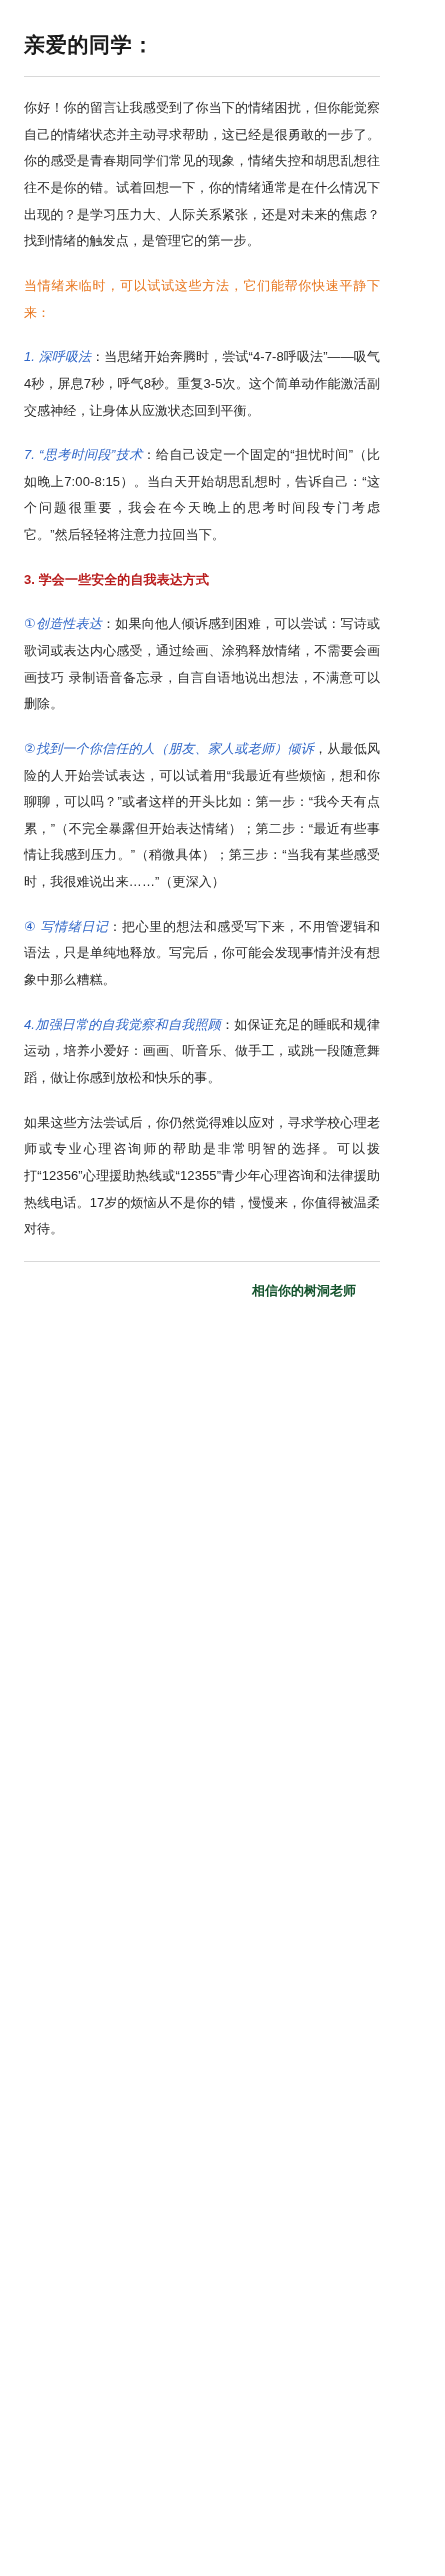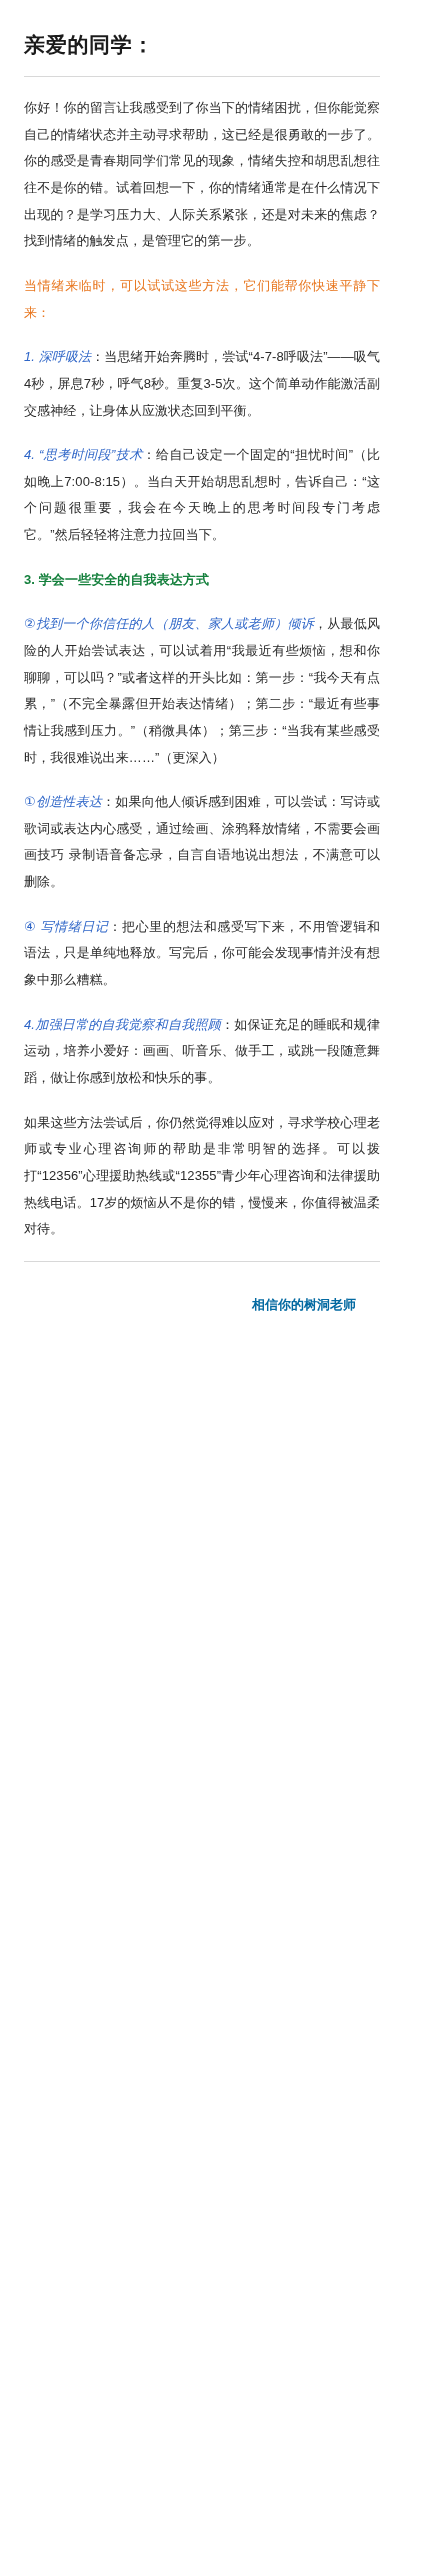--- a/index.html
+++ b/index.html
@@ -38,37 +38,37 @@
     line-height: 2.05;
     color: #2a2a2a;
     text-align: justify;
     letter-spacing: 0.1px;
   }
   .hl-orange {
     color: #e8761e;
     font-weight: normal;
   }
   .hl-blue {
-    color: #15803d;
+    color: #b91c1c;
     font-weight: bold;
   }
   .hl-purple {
     color: #8a4fd0;
     font-weight: bold;
   }
   .hl-blue-num {
     color: #2f66c8;
     font-style: italic;
   }
   .sig {
-    margin-top: 34px;
+    margin-top: 20px;
     text-align: right;
     font-size: 13px;
     font-weight: bold;
-    color: #0369a1;
+    color: #14532d;
     padding-right: 24px;
   }
   .sig-rule {
     border: 0;
     border-top: 0.7px solid #d8d8d8;
     margin: 18px 0 12.5px 0;
   }
 </style>
 </head>
 <body>
@@ -81,31 +81,31 @@
 
   <p>你好！你的留言让我感受到了你当下的情绪困扰，但你能觉察自己的情绪状态并主动寻求帮助，这已经是很勇敢的一步了。你的感受是青春期同学们常见的现象，情绪失控和胡思乱想往往不是你的错。试着回想一下，你的情绪通常是在什么情况下出现的？是学习压力大、人际关系紧张，还是对未来的焦虑？找到情绪的触发点，是管理它的第一步。</p>
 
   <p class="hl-orange">当情绪来临时，可以试试这些方法，它们能帮你快速平静下来：</p>
 
   <p>
     <span class="hl-blue-num">1. 深呼吸法</span><span>：当思绪开始奔腾时，尝试“4-7-8呼吸法”——吸气4秒，屏息7秒，呼气8秒。重复3-5次。这个简单动作能激活副交感神经，让身体从应激状态回到平衡。</span>
   </p>
 
   <p>
-    <span class="hl-blue-num">4. “思考时间段”技术</span><span>：给自己设定一个固定的“担忧时间”（比如晚上7:00-8:15）。当白天开始胡思乱想时，告诉自己：“这个问题很重要，我会在今天晚上的思考时间段专门考虑它。”然后轻轻将注意力拉回当下。</span>
+    <span class="hl-blue-num">7. “思考时间段”技术</span><span>：给自己设定一个固定的“担忧时间”（比如晚上7:00-8:15）。当白天开始胡思乱想时，告诉自己：“这个问题很重要，我会在今天晚上的思考时间段专门考虑它。”然后轻轻将注意力拉回当下。</span>
   </p>
 
   <p class="hl-blue">3. 学会一些安全的自我表达方式</p>
 
   <p>
-    <span class="hl-blue-num">②找到一个你信任的人（朋友、家人或老师）倾诉</span><span>，从最低风险的人开始尝试表达，可以试着用“我最近有些烦恼，想和你聊聊，可以吗？”或者这样的开头比如：第一步：“我今天有点累，”（不完全暴露但开始表达情绪）；第二步：“最近有些事情让我感到压力。”（稍微具体）；第三步：“当我有某些感受时，我很难说出来……”（更深入）</span>
+    <span class="hl-blue-num">①创造性表达</span><span>：如果向他人倾诉感到困难，可以尝试：写诗或歌词或表达内心感受，通过绘画、涂鸦释放情绪，不需要会画画技巧 录制语音备忘录，自言自语地说出想法，不满意可以删除。</span>
   </p>
 
   <p>
-    <span class="hl-blue-num">①创造性表达</span><span>：如果向他人倾诉感到困难，可以尝试：写诗或歌词或表达内心感受，通过绘画、涂鸦释放情绪，不需要会画画技巧 录制语音备忘录，自言自语地说出想法，不满意可以删除。</span>
+    <span class="hl-blue-num">②找到一个你信任的人（朋友、家人或老师）倾诉</span><span>，从最低风险的人开始尝试表达，可以试着用“我最近有些烦恼，想和你聊聊，可以吗？”或者这样的开头比如：第一步：“我今天有点累，”（不完全暴露但开始表达情绪）；第二步：“最近有些事情让我感到压力。”（稍微具体）；第三步：“当我有某些感受时，我很难说出来……”（更深入）</span>
   </p>
 
 
   <p>
     <span class="hl-blue-num">④ 写情绪日记</span><span>：把心里的想法和感受写下来，不用管逻辑和语法，只是单纯地释放。写完后，你可能会发现事情并没有想象中那么糟糕。</span>
   </p>
 
   <p>
     <span class="hl-blue-num">4.加强日常的自我觉察和自我照顾</span><span>：如保证充足的睡眠和规律运动，培养小爱好：画画、听音乐、做手工，或跳一段随意舞蹈，做让你感到放松和快乐的事。</span>
   </p>

